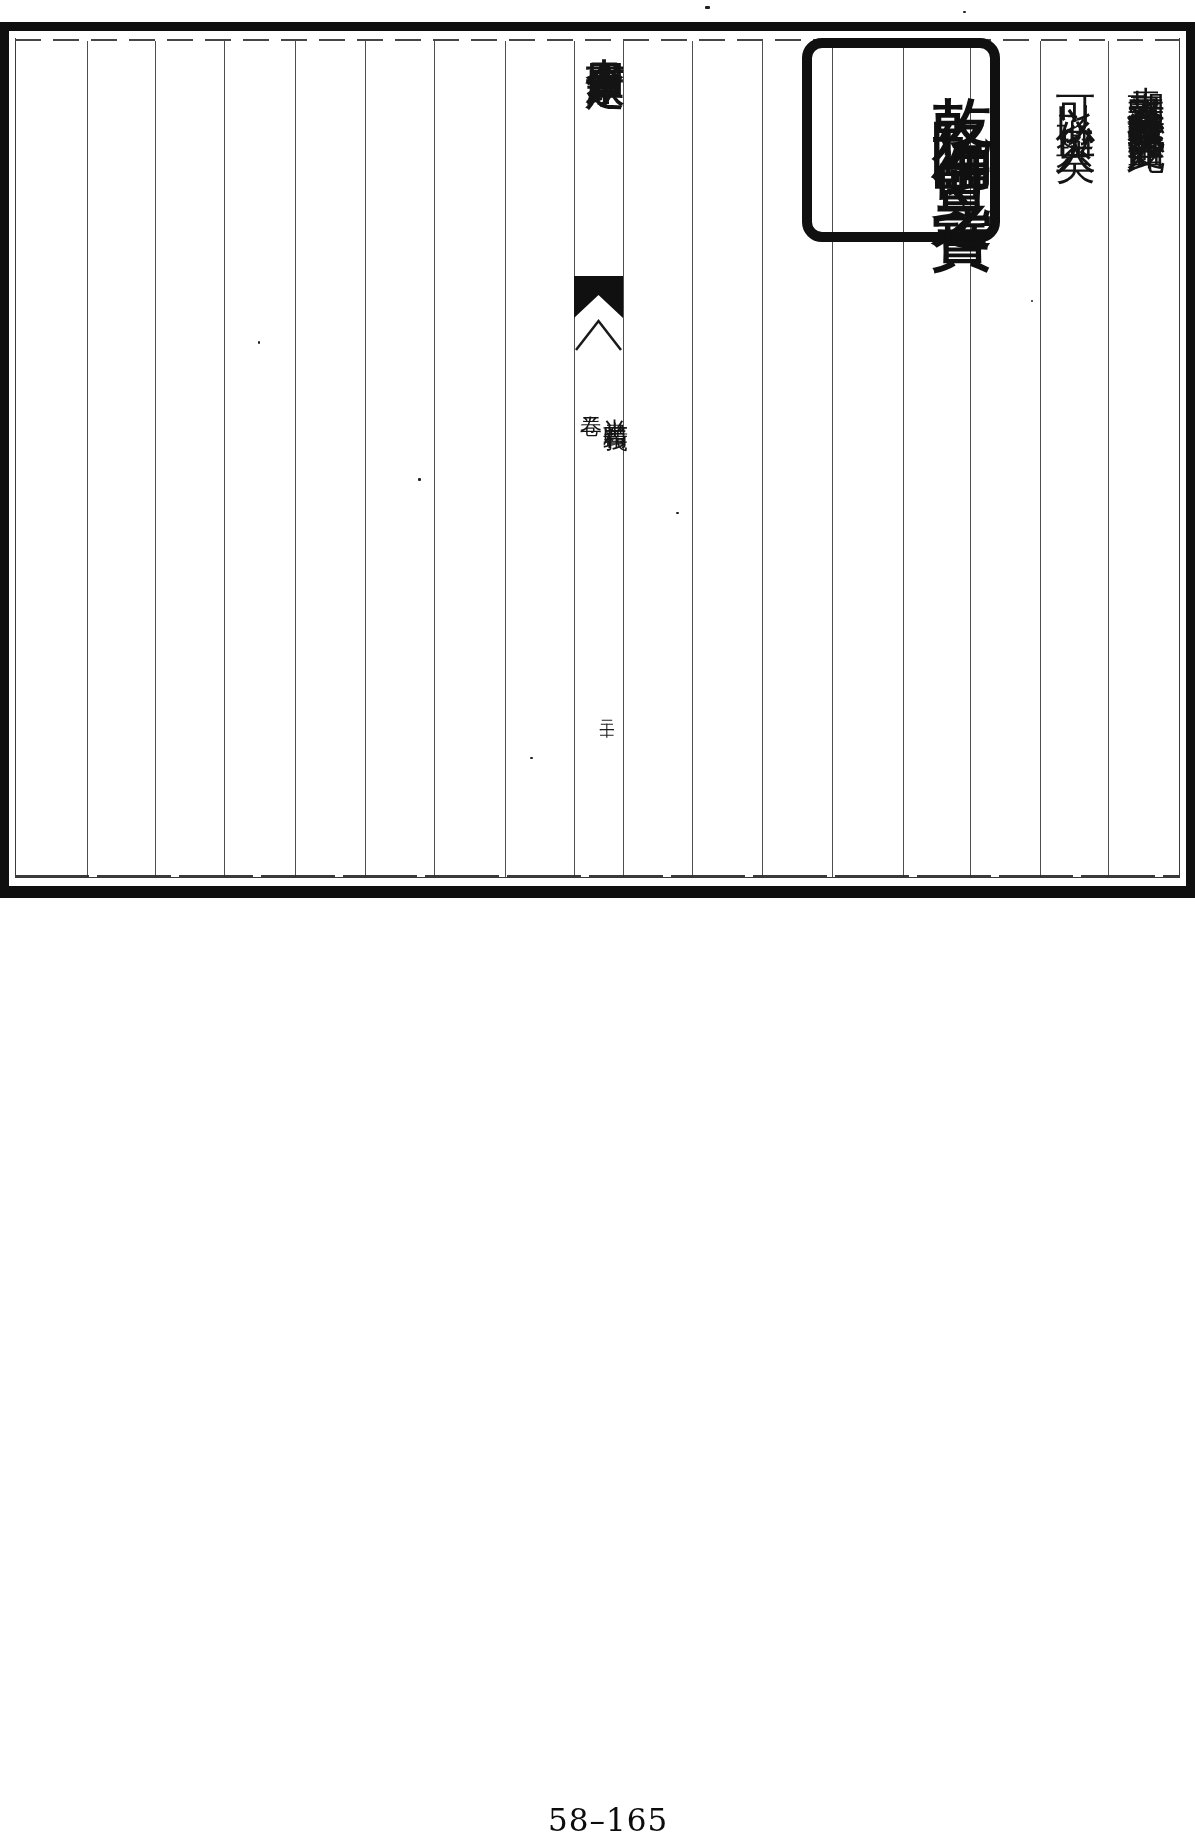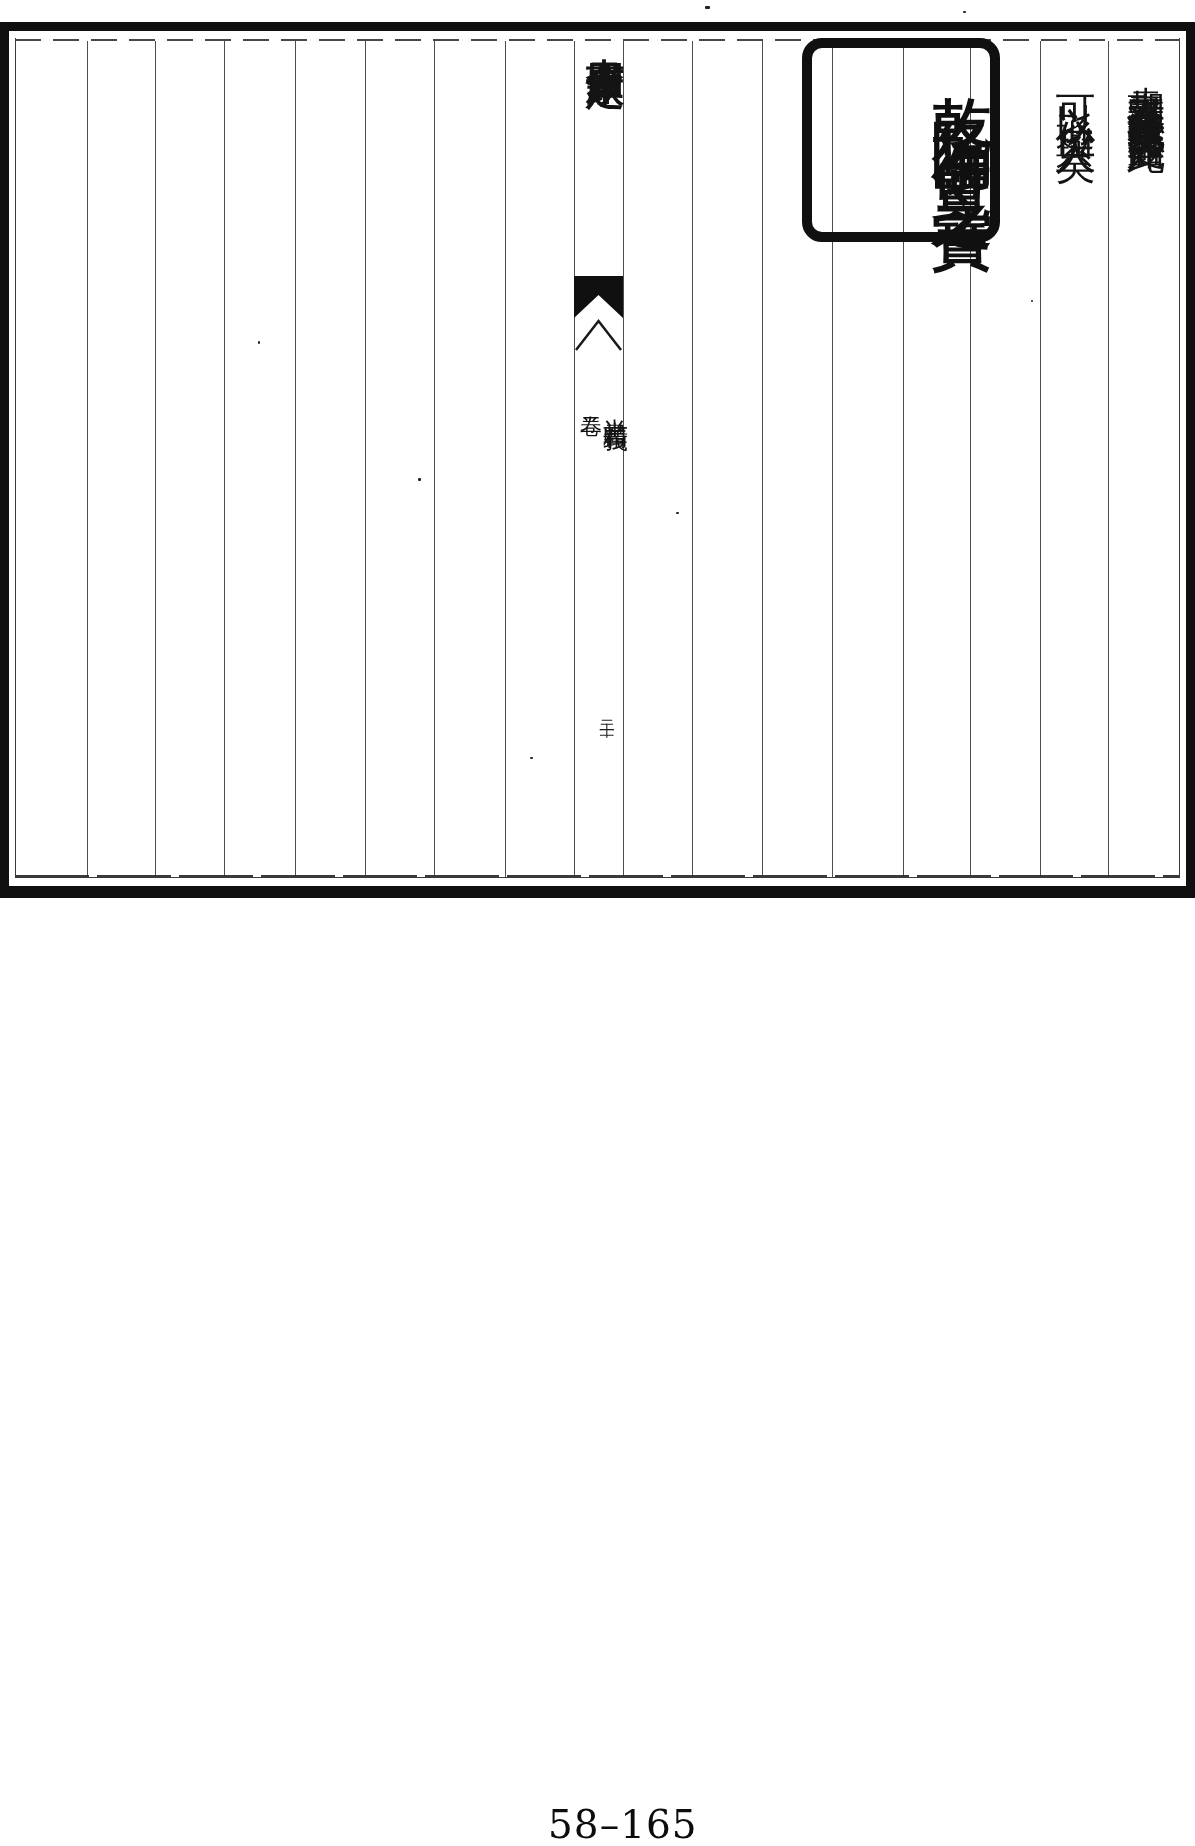--- a/index.html
+++ b/index.html
@@ -59,21 +59,21 @@
     writing-mode:vertical-rl;text-orientation:upright;
     font-size:60px;line-height:59px;letter-spacing:22px;
     font-weight:700;color:#101010;padding-top:1px;padding-left:1px;
     font-family:"Liberation Serif","DejaVu Serif",serif;
   }
   
   .fishtail{position:absolute;left:574px;top:276px;}
   
   .page-number{
     position:absolute;left:548px;top:1802px;
-    font-size:39px;color:#0c0c0c;letter-spacing:1px;
+    font-size:31px;color:#0c0c0c;letter-spacing:1px;
     font-family:"DejaVu Serif","Liberation Serif",serif;
   }
   .speck{position:absolute;background:#222;border-radius:1px;}
 </style>
 </head>
 <body>
 
 <div class="frame"></div>
 <div class="inner-frame"></div>
 <div class="top-rule"></div>

